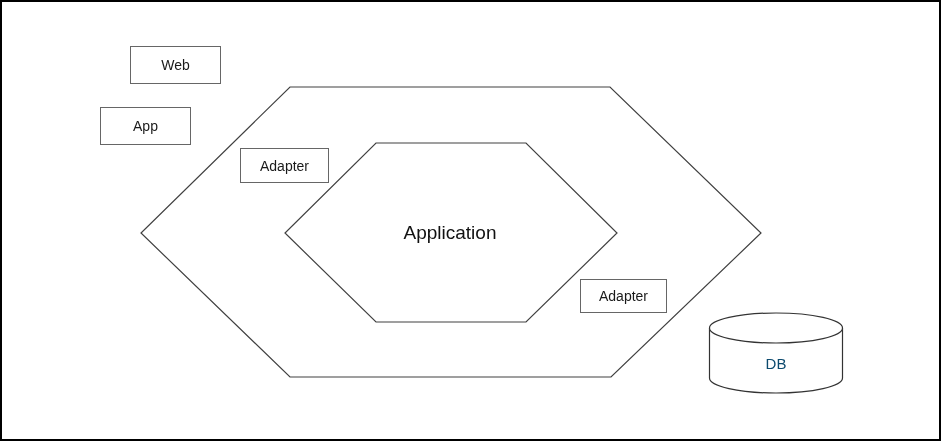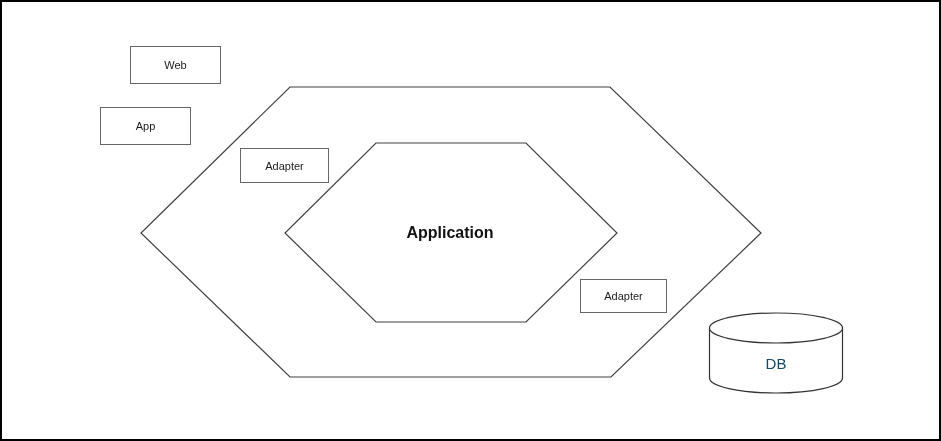--- a/index.html
+++ b/index.html
@@ -29,39 +29,39 @@
     width: 941px;
     height: 441px;
   }
   .node-box {
     position: absolute;
     background: #ffffff;
     border: 1px solid #666666;
     display: flex;
     align-items: center;
     justify-content: center;
-    font-size: 11px;
+    font-size: 14px;
     color: #1a1a1a;
     box-sizing: border-box;
     white-space: nowrap;
   }
   .box-web      { left: 130px; top: 46px;  width: 91px; height: 38px; }
   .box-app      { left: 100px; top: 107px; width: 91px; height: 38px; }
   .box-adapter1 { left: 240px; top: 148px; width: 89px; height: 35px; }
   .box-adapter2 { left: 580px; top: 279px; width: 87px; height: 34px; }
   .label-application {
     position: absolute;
     left: 350px;
     top: 224px;
     width: 200px;
     height: 18px;
     line-height: 18px;
     text-align: center;
-    font-size: 16px;
-    font-weight: bold;
+    font-size: 19px;
+    font-weight: normal;
     color: #111111;
   }
   .label-db {
     position: absolute;
     left: 709px;
     top: 353px;
     width: 134px;
     height: 22px;
     line-height: 22px;
     text-align: center;

